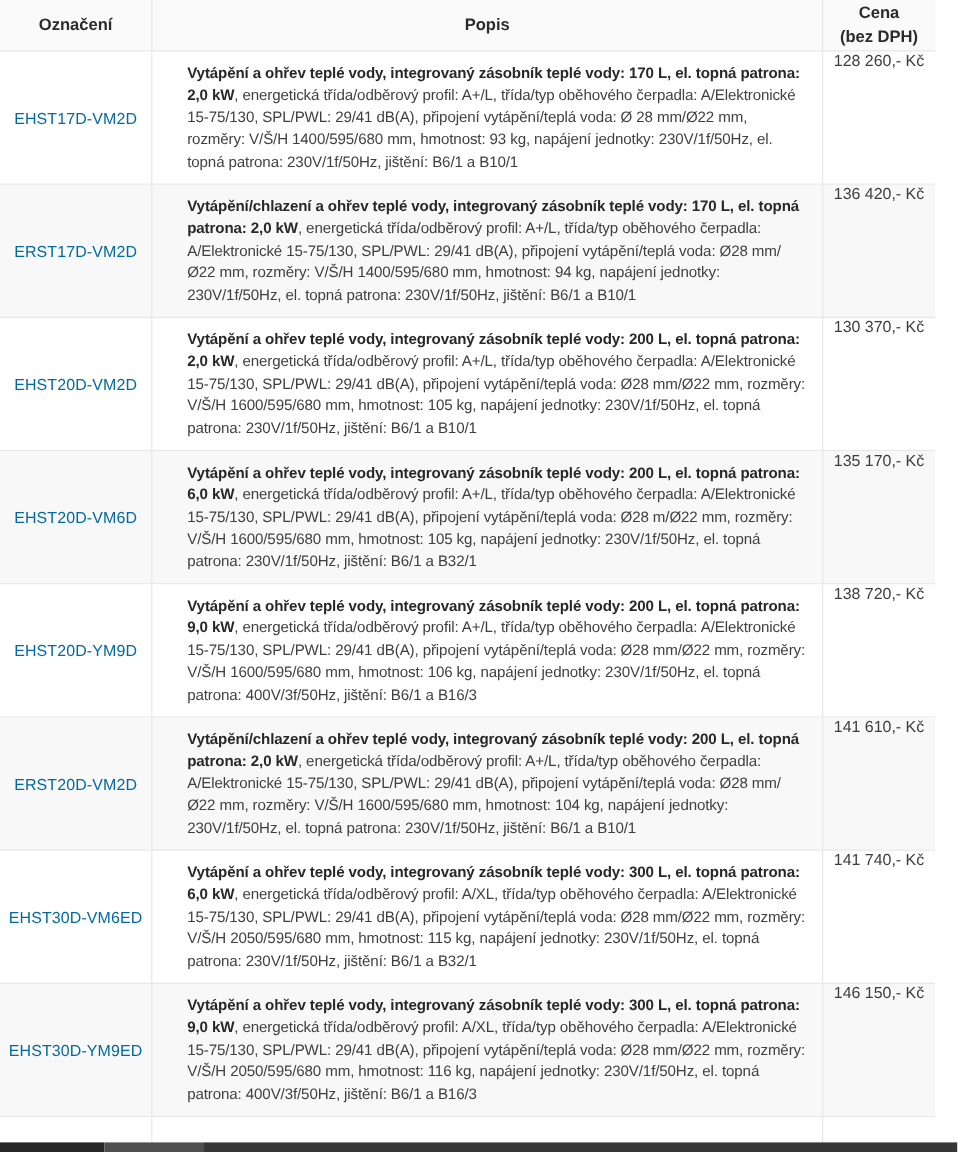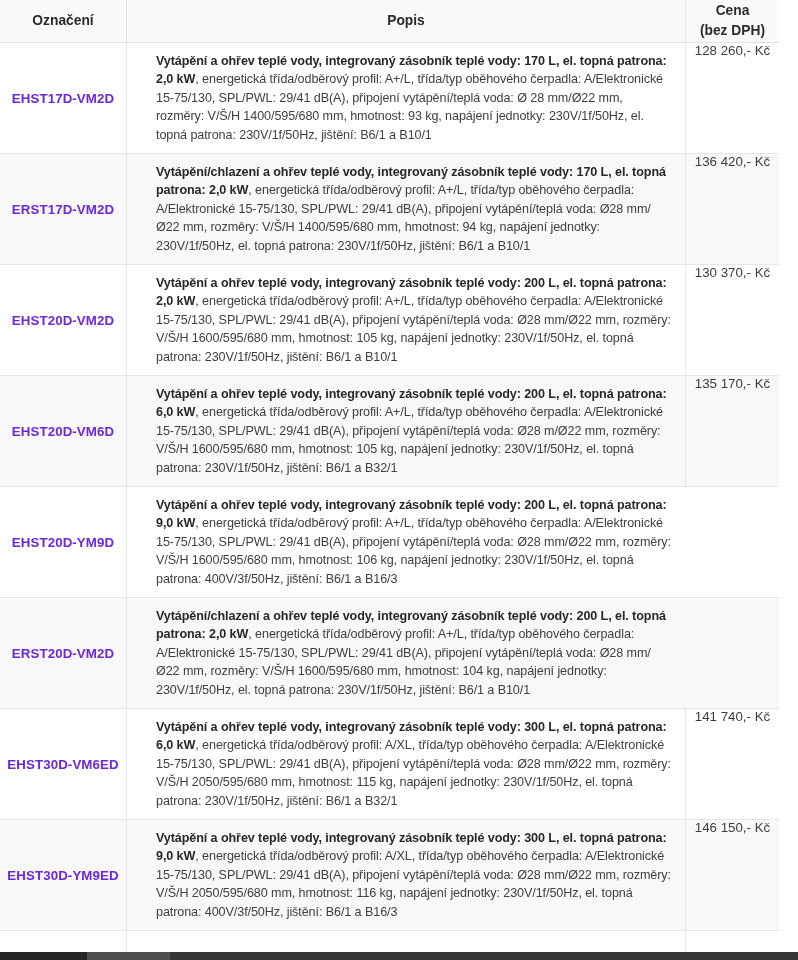--- a/index.html
+++ b/index.html
@@ -38,21 +38,21 @@
 
   
   .row.data { height: 111px; background: #ffffff; }
   .row.data.alt { background: #f8f8f8; }
   .row.data.partial { height: 120px; border-bottom: none; }
 
   .col-model { width: 127px; flex: 0 0 127px; display: flex; align-items: center; justify-content: center; }
   .col-desc  { width: 559px; flex: 0 0 559px; display: flex; align-items: center; padding: 9px 12px; }
   .col-price { width: 93px;  flex: 0 0 93px;  display: flex; align-items: flex-start; justify-content: center; }
 
-  .model-code { font-weight: bold; font-size: 13.3px; color: #6d28d9; letter-spacing: 0.1px; }
+  .model-code { font-weight: normal; font-size: 13.3px; color: #0369a1; letter-spacing: 0.1px; }
   .desc-text {
     font-size: 12.6px; line-height: 18.6px; color: #404040; letter-spacing: -0.1px;
     text-align: left;
     margin-left: 17px;
   }
   .desc-text strong { color: #282828; font-weight: bold; }
   .price-value { font-size: 13.3px; color: #3d3d3d; white-space: nowrap; }
 
   
   .bottom-bar {
@@ -133,28 +133,34 @@
         </div>
     </div>
 
     <div class="row data">
       <div class="cell col-model">
           <span class="model-code">EHST20D-YM9D</span>
         </div>
       <div class="cell col-desc">
           <p class="desc-text"><strong>Vytápění a ohřev teplé vody, integrovaný zásobník teplé vody: 200 L, el. topná patrona: 9,0 kW</strong><span>, energetická třída/odběrový profil: A+/L, třída/typ oběhového čerpadla: A/Elektronické 15-75/130, SPL/PWL: 29/41 dB(A), připojení vytápění/teplá voda: Ø28 mm/Ø22 mm, rozměry: V/Š/H 1600/595/680 mm, hmotnost: 106 kg, napájení jednotky: 230V/1f/50Hz, el. topná patrona: 400V/3f/50Hz, jištění: B6/1 a B16/3</span></p>
         </div>
+      <div class="cell col-price">
+          <span class="price-value">138 720,- Kč</span>
+        </div>
     </div>
 
     <div class="row data alt">
       <div class="cell col-model">
           <span class="model-code">ERST20D-VM2D</span>
         </div>
       <div class="cell col-desc">
           <p class="desc-text"><strong>Vytápění/chlazení a ohřev teplé vody, integrovaný zásobník teplé vody: 200 L, el. topná patrona: 2,0 kW</strong><span>, energetická třída/odběrový profil: A+/L, třída/typ oběhového čerpadla: A/Elektronické 15-75/130, SPL/PWL: 29/41 dB(A), připojení vytápění/teplá voda: Ø28 mm/Ø22 mm, rozměry: V/Š/H 1600/595/680 mm, hmotnost: 104 kg, napájení jednotky: 230V/1f/50Hz, el. topná patrona: 230V/1f/50Hz, jištění: B6/1 a B10/1</span></p>
+        </div>
+      <div class="cell col-price">
+          <span class="price-value">141 610,- Kč</span>
         </div>
     </div>
 
     <div class="row data">
       <div class="cell col-model">
           <span class="model-code">EHST30D-VM6ED</span>
         </div>
       <div class="cell col-desc">
           <p class="desc-text"><strong>Vytápění a ohřev teplé vody, integrovaný zásobník teplé vody: 300 L, el. topná patrona: 6,0 kW</strong><span>, energetická třída/odběrový profil: A/XL, třída/typ oběhového čerpadla: A/Elektronické 15-75/130, SPL/PWL: 29/41 dB(A), připojení vytápění/teplá voda: Ø28 mm/Ø22 mm, rozměry: V/Š/H 2050/595/680 mm, hmotnost: 115 kg, napájení jednotky: 230V/1f/50Hz, el. topná patrona: 230V/1f/50Hz, jištění: B6/1 a B32/1</span></p>
         </div>

